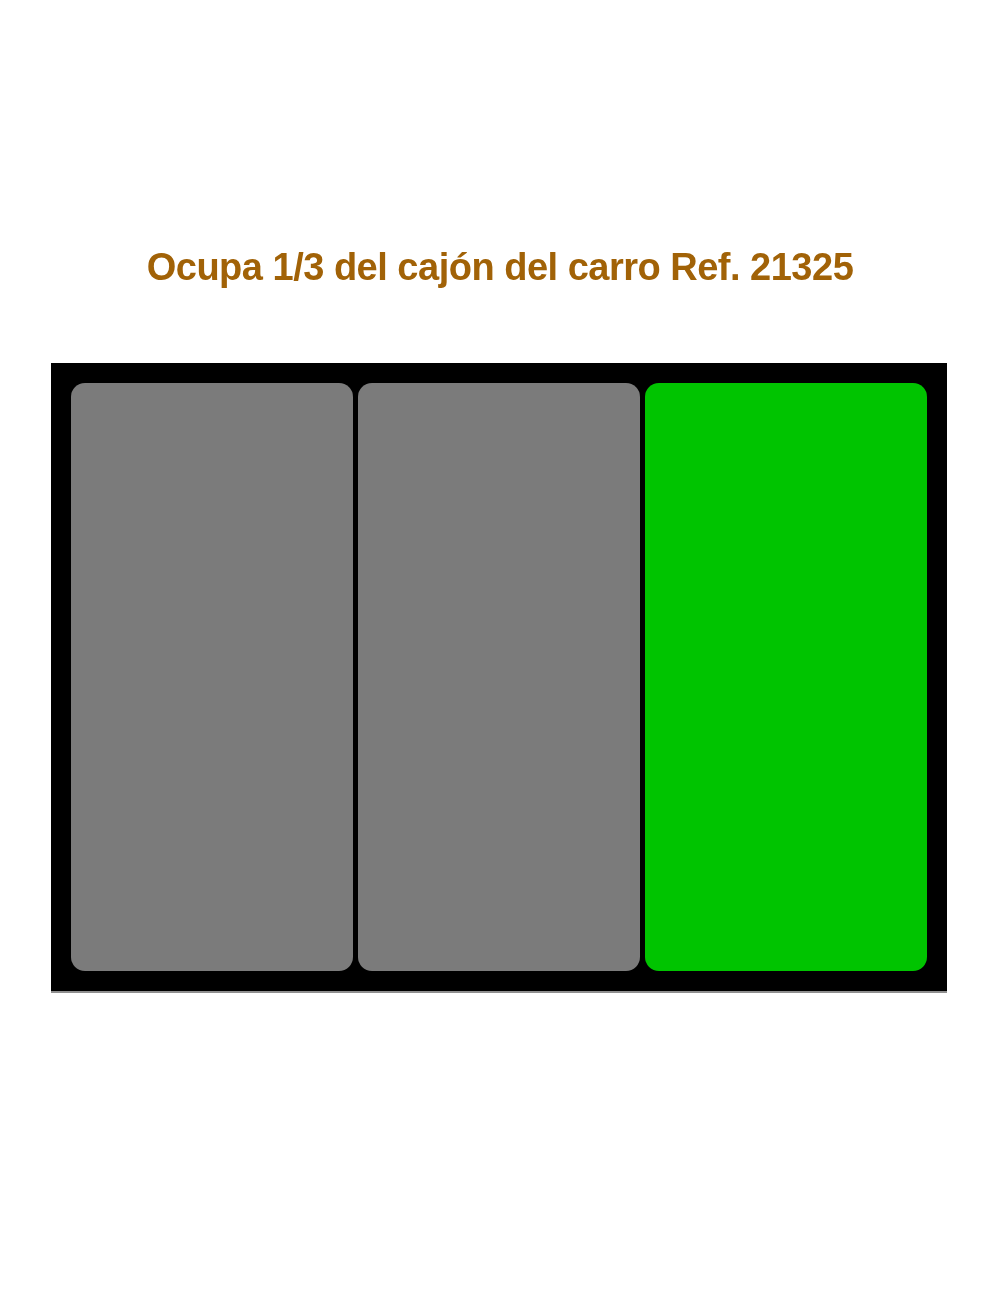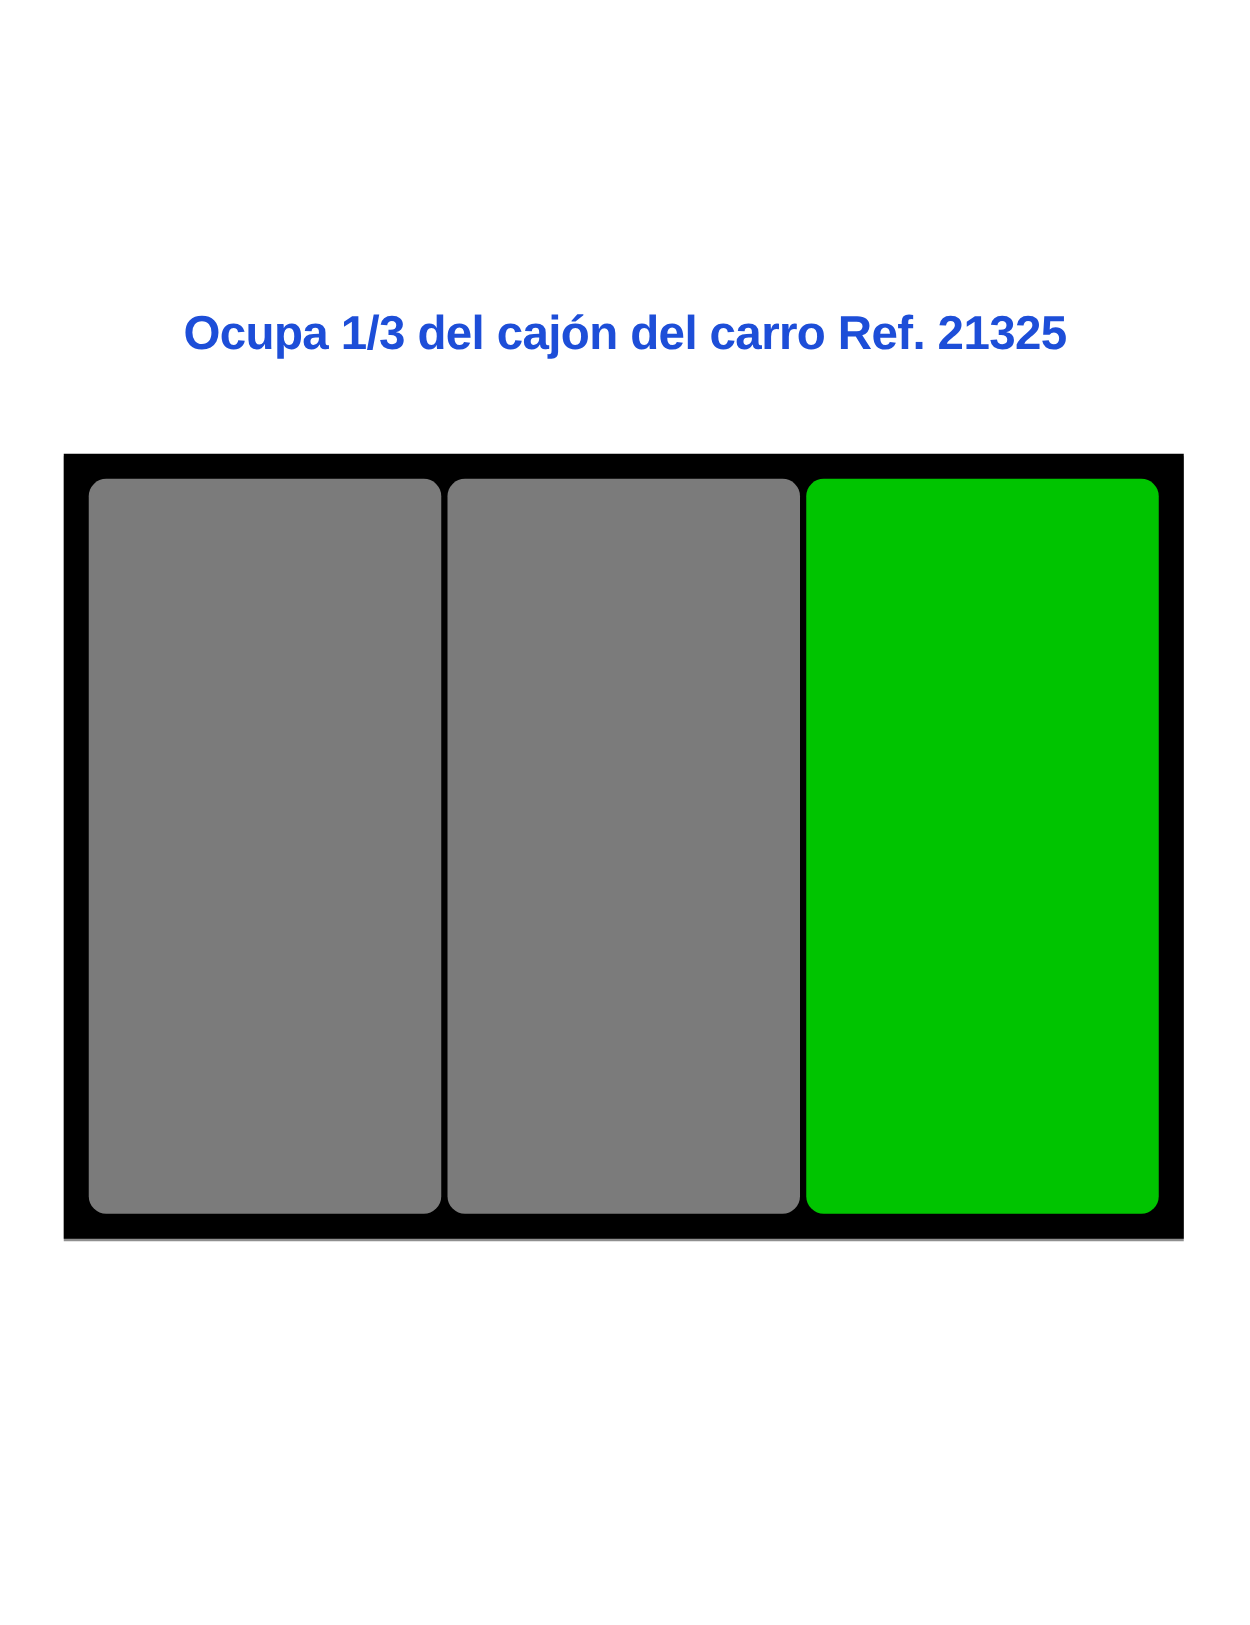--- a/index.html
+++ b/index.html
@@ -18,21 +18,21 @@
     position: absolute;
     left: 0;
     top: 241px;
     width: 1000px;
     margin: 0;
     text-align: center;
     font-size: 38px;
     line-height: 52px;
     font-weight: 700;
     letter-spacing: -0.5px;
-    color: #1d4ed8;
+    color: #a16207;
   }
   .drawer {
     position: absolute;
     left: 51px;
     top: 363px;
     width: 896px;
     height: 628px;
     box-sizing: border-box;
     padding: 20px;
     display: flex;

